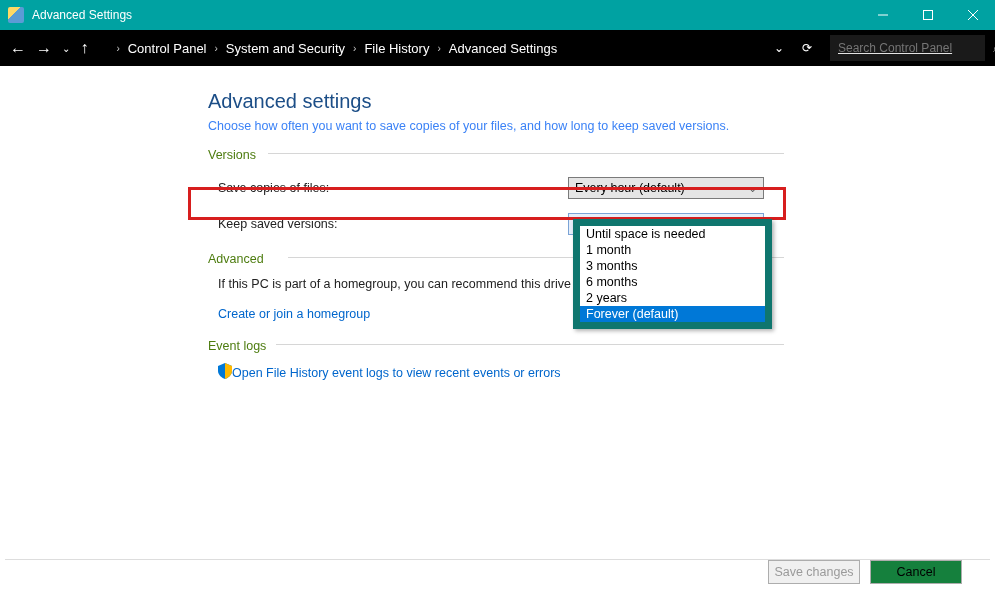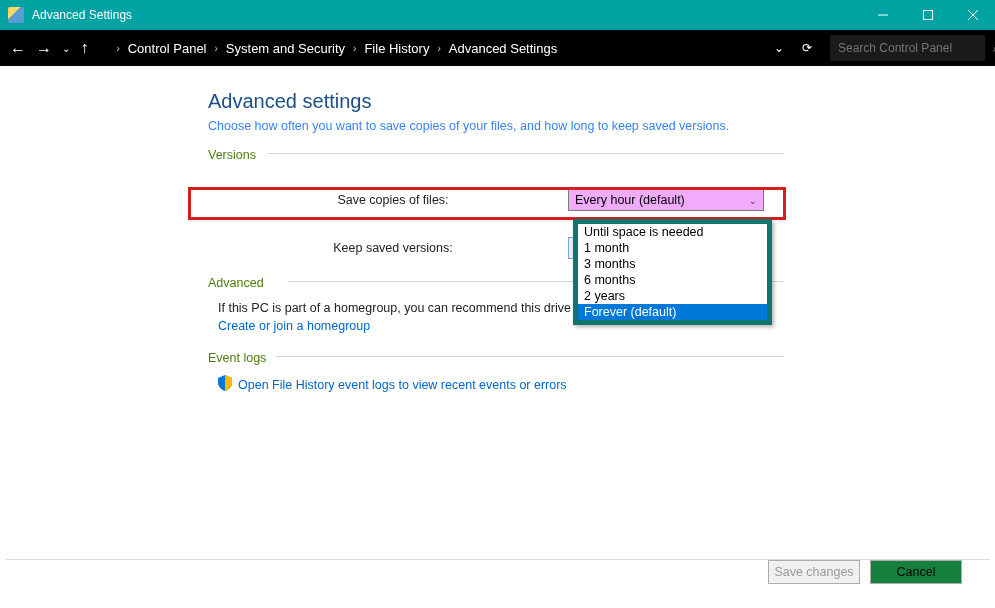--- a/index.html
+++ b/index.html
@@ -13,46 +13,46 @@
 
 .navbar { height: 36px; background: #000; display: flex; align-items: center; padding: 0 10px; gap: 10px; }
 .nav-arrow { color: #fff; font-size: 16px; cursor: pointer; display: flex; align-items: center; }
 .nav-chevron-sm { color: #fff; font-size: 10px; }
 .breadcrumb { flex: 1; display: flex; align-items: center; gap: 8px; color: #fff; font-size: 13px; padding-left: 18px; }
 .bc-sep { font-size: 10px; color: #ccc; }
 .bc-item { cursor: pointer; }
 .nav-right { display: flex; align-items: center; gap: 18px; }
 .nav-ico { color: #fff; font-size: 12px; cursor: pointer; }
 .search-box { width: 155px; height: 26px; background: #1a1a1a; display: flex; align-items: center; padding: 0 8px; }
-.search-box input { flex: 1; background: transparent; border: none; outline: none; color: #e5e5e5; font-size: 12px; }
+.search-box input { flex: 1; background: transparent; border: none; outline: none; color: #e5e5e5; font-size: 12px; text-decoration: underline; }
 .search-box .sico { color: #aaa; font-size: 12px; }
 
 .content { padding: 24px 0 0 208px; height: 505px; position: relative; }
 .h1 { color: #1c4e87; font-size: 20px; font-weight: 400; margin-bottom: 6px; }
 .desc { font-size: 12.5px; color: #3b82f6; margin-bottom: 12px; }
 .fieldset { border: none; margin-bottom: 14px; position: relative; width: 576px; }
 .legend { color: #4d7c0f; font-size: 12.5px; padding-right: 6px; background: #fff; position: relative; z-index: 1; }
 .legend-line { position: absolute; left: 60px; right: 0; top: 8px; border-top: 1px solid #d6d6d6; }
 .legend-line.hg { left: 80px; }
 .legend-line.el { left: 68px; }
-.row { display: flex; align-items: center; margin-top: 26px; padding-left: 10px; text-align: center; }
+.row { display: flex; align-items: center; margin-top: 14px; padding-left: 10px; }
 .row-label { width: 350px; font-size: 12.5px; color: #222; }
-.select { width: 196px; height: 22px; border: 1px solid #7a7a7a; background: #f0abfc; display: flex; align-items: center; justify-content: space-between; padding: 0 6px; font-size: 12.5px; cursor: pointer; }
+.select { width: 196px; height: 22px; border: 1px solid #7a7a7a; background: #e5e5e5; display: flex; align-items: center; justify-content: space-between; padding: 0 6px; font-size: 12.5px; cursor: pointer; }
 .select.open { background: #e6eef9; border-color: #7aa3d6; }
 .select .chev { font-size: 10px; color: #555; }
 
 .highlight-box { position: absolute; left: 188px; top: 187px; width: 598px; height: 33px; border: 3px solid #d71e1e; pointer-events: none; }
 
-.dropdown { position: absolute; left: 573px; top: 219px; width: 199px; background: #fff; border: 5px solid #0f766e; box-shadow: 2px 2px 4px rgba(0,0,0,0.3); z-index: 5; }
+.dropdown { position: absolute; left: 573px; top: 219px; width: 199px; background: #fff; border: 7px solid #0f766e; box-shadow: 2px 2px 4px rgba(0,0,0,0.3); z-index: 5; }
 .dd-item { padding: 1px 6px; font-size: 12.5px; cursor: pointer; }
 .dd-item.selected { background: #0078d7; color: #fff; }
 
 .hg-text { font-size: 12.5px; color: #222; padding-left: 10px; margin-top: 10px; }
 .link { color: #0066cc; font-size: 12.5px; cursor: pointer; display: inline-block; margin-top: 4px; }
-.link-row { padding-left: 10px; margin-top: 8px; display: flex; align-items: center; gap: 6px; }
+.link-row { padding-left: 10px; margin-top: 8px; display: flex; align-items: center; }
 .shield { width: 14px; height: 16px; }
 
 .bottom-bar { position: absolute; left: 5px; right: 5px; bottom: 5px; height: 44px; border-top: 1px solid #ddd; display: flex; align-items: flex-start; justify-content: flex-end; gap: 10px; padding-right: 28px; background: #fff; }
 .btn { min-width: 92px; height: 24px; border: 1px solid #adadad; background: #15803d; font-size: 12.5px; cursor: pointer; }
 .btn.disabled { color: #9a9a9a; background: #f0f0f0; cursor: default; }
 </style>
 </head>
 <body>
 
 <div class="titlebar">
@@ -123,21 +123,21 @@
         <span>Forever (default)</span>
         <span class="chev">⌄</span>
       </div>
     </div>
   </div>
 
   <div class="fieldset">
     <span class="legend">Advanced</span>
     <div class="legend-line hg"></div>
     <div class="hg-text">If this PC is part of a homegroup, you can recommend this drive to</div>
-    <div style="padding-left:10px;"><span class="link">Create or join a homegroup</span></div>
+    <div style="padding-left:10px;margin-top:12px;"><span class="link">Create or join a homegroup</span></div>
   </div>
 
   <div class="fieldset">
     <span class="legend">Event logs</span>
     <div class="legend-line el"></div>
     <div class="link-row">
       <svg class="shield" viewBox="0 0 14 16">
         <path d="M7 0 L14 3 V8 C14 12 10 15 7 16 C4 15 0 12 0 8 V3 Z" fill="#0078d7"></path>
         <path d="M7 0 L14 3 V8 C14 12 10 15 7 16 V0 Z" fill="#ffb900"></path>
       </svg>

